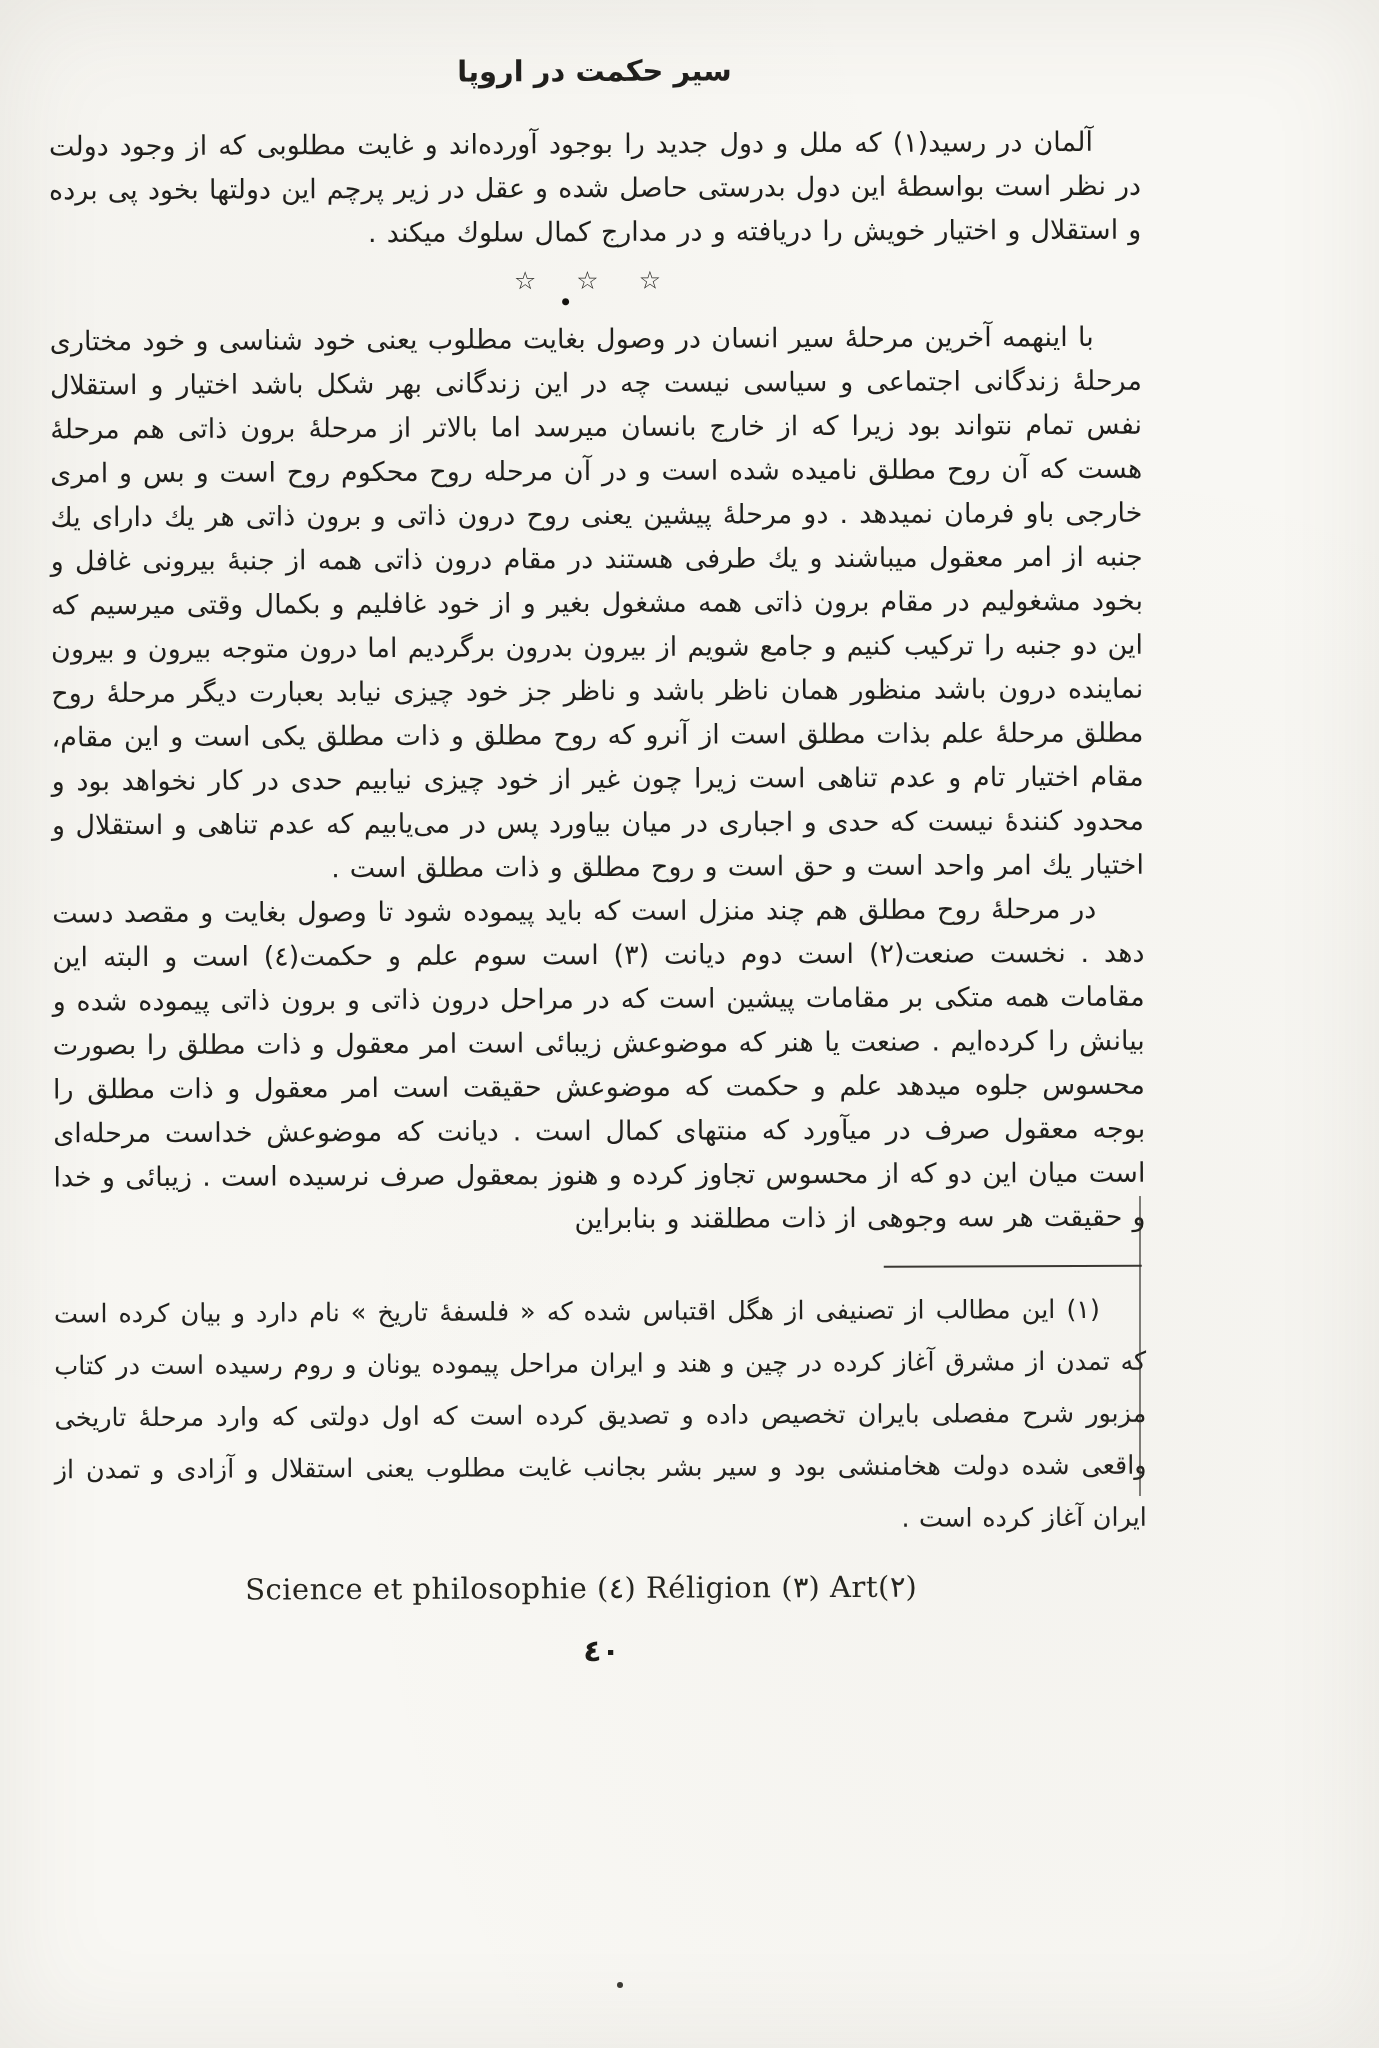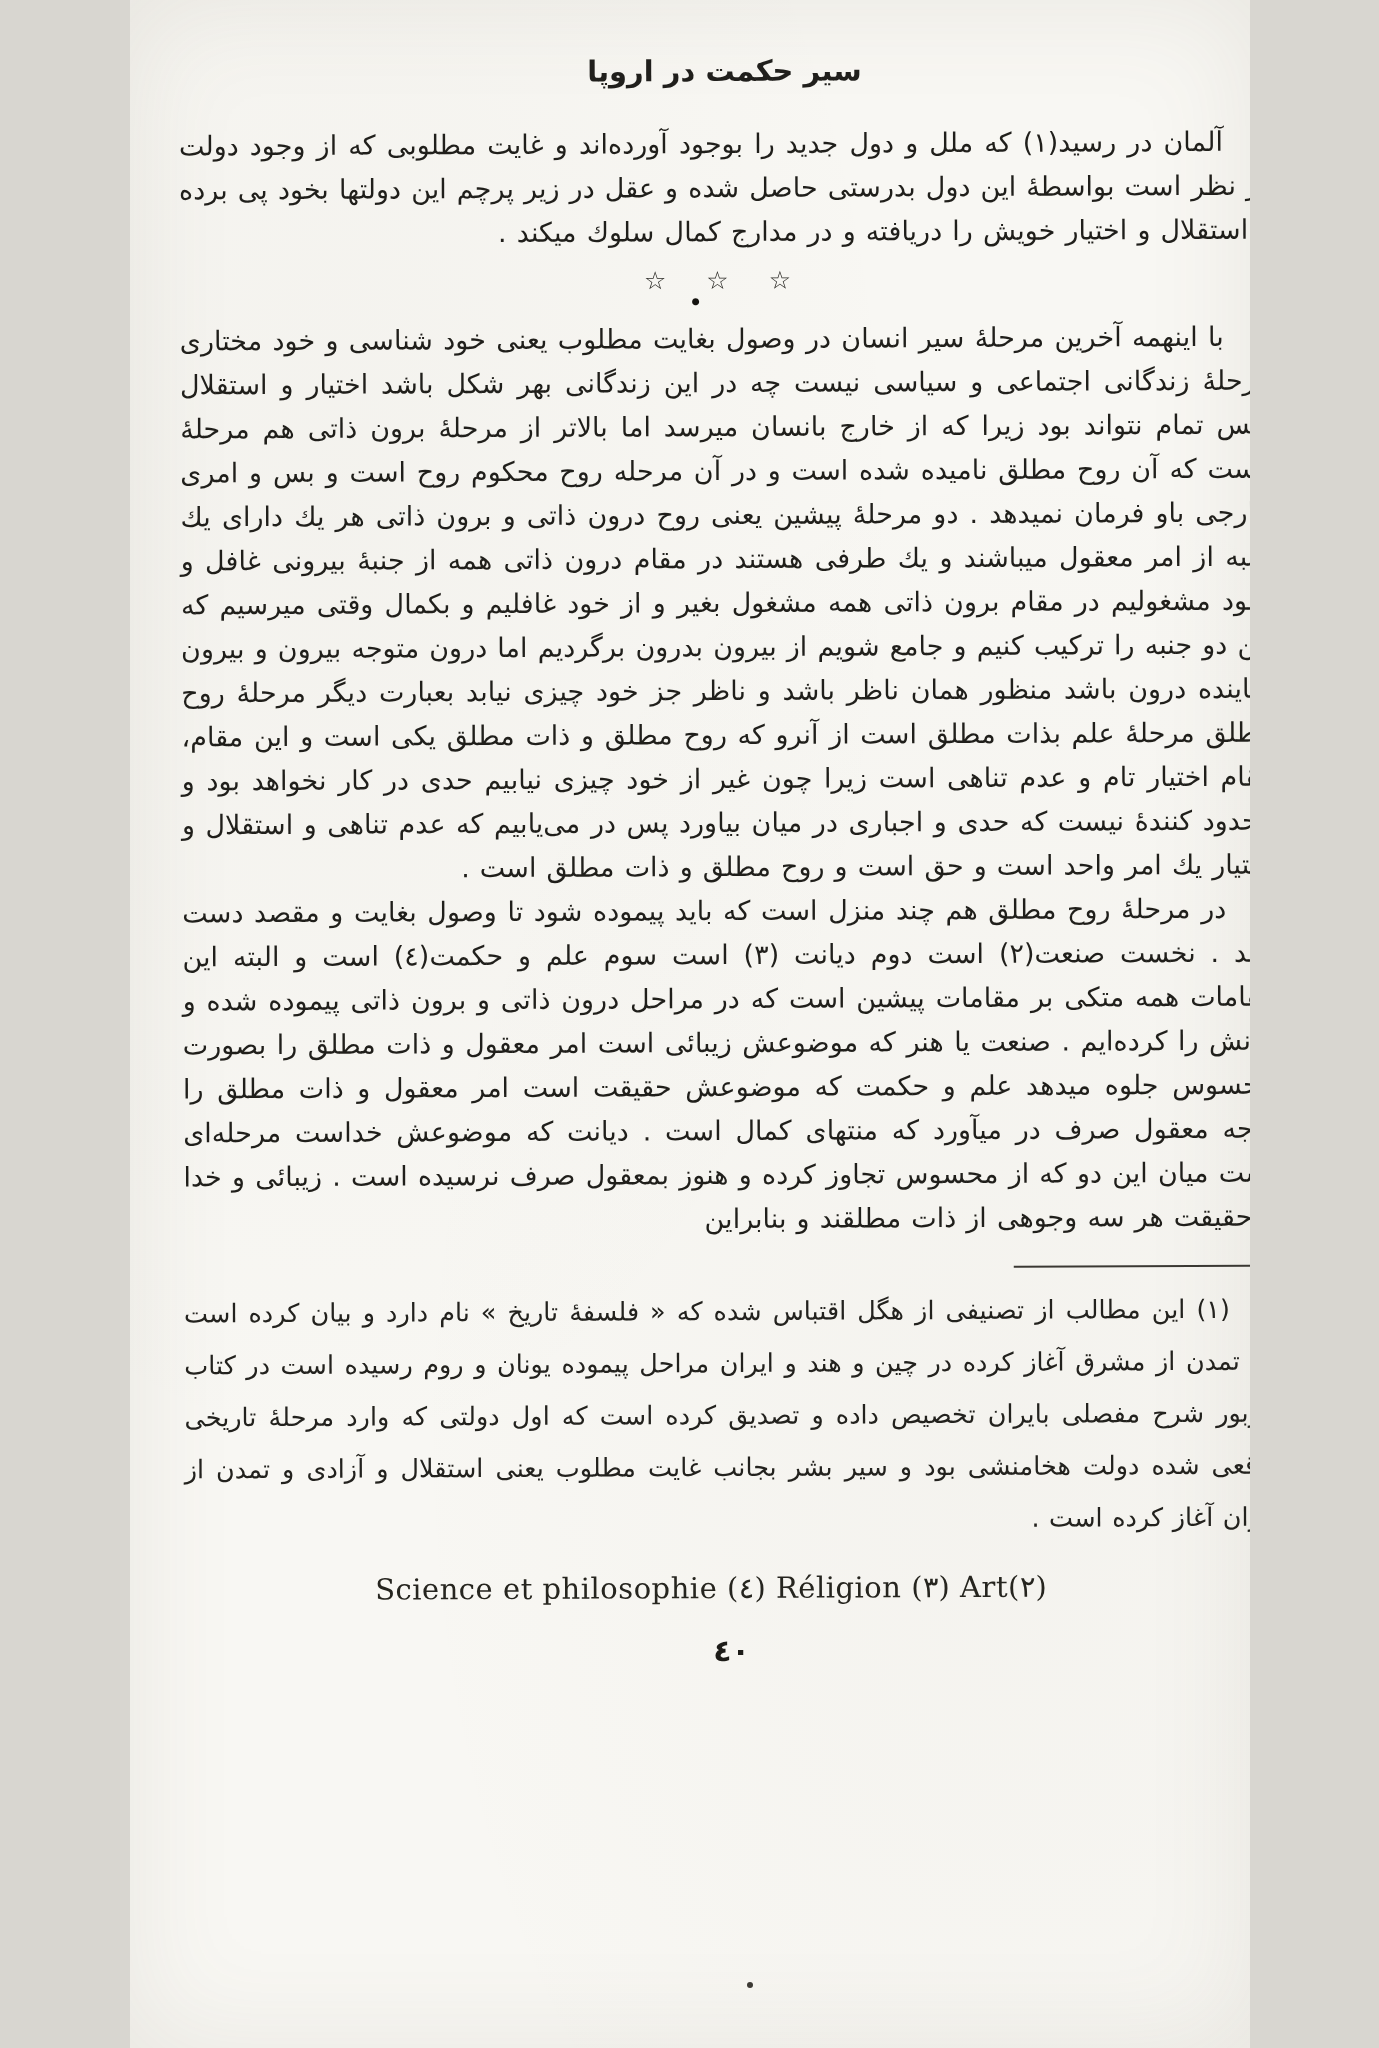--- a/index.html
+++ b/index.html
@@ -1,19 +1,19 @@
 <!DOCTYPE html>
 <html><head>
 <meta charset="utf-8">
 <style>
   * { box-sizing: border-box; }
   html, body { margin: 0; padding: 0; background: #d8d6d0; }
   .page {
     position: relative;
-    width: 1120px;
+    width: 1379px;
     height: 2048px;
     margin: 0 auto;
     background:
       radial-gradient(ellipse at 18% 25%, rgba(120,110,90,0.035), transparent 45%),
       radial-gradient(ellipse at 80% 70%, rgba(120,110,90,0.03), transparent 50%),
       #f8f7f3;
     box-shadow: inset 0 0 110px rgba(95,88,70,0.10);
     overflow: hidden;
     font-family: "DejaVu Sans", sans-serif;
     color: #1c1b18;

